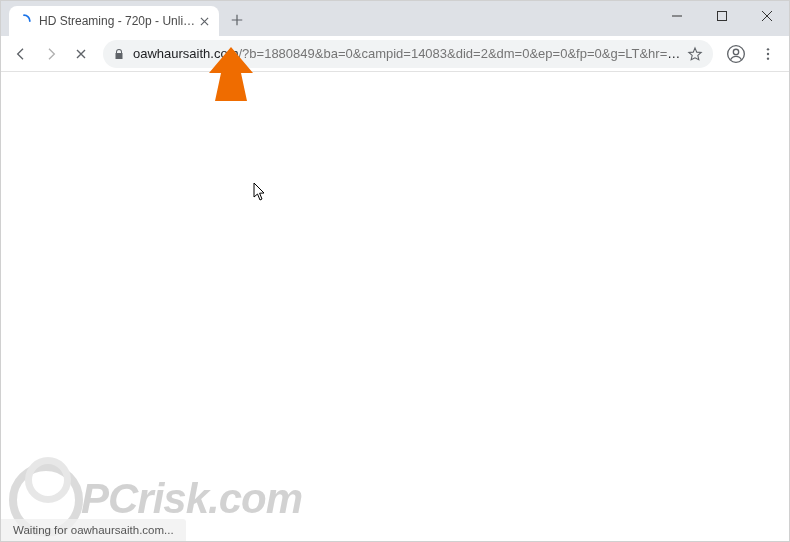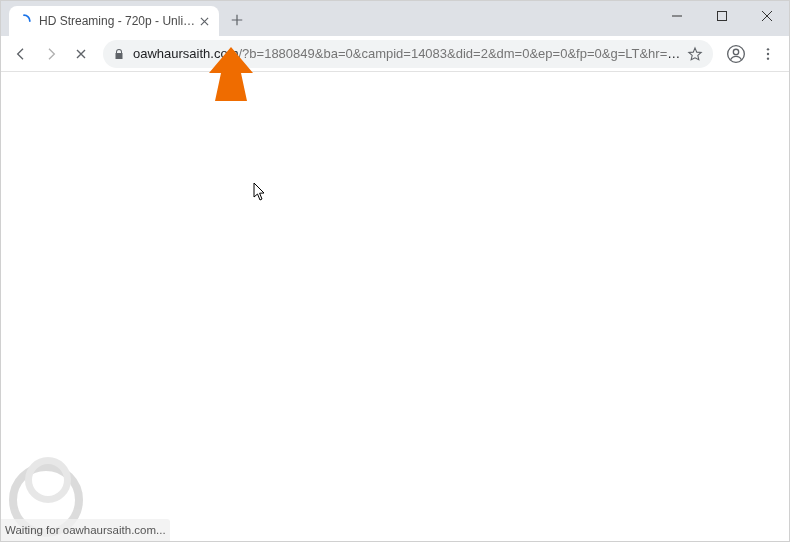--- a/index.html
+++ b/index.html
@@ -36,21 +36,21 @@
   .omnibox .star svg { width: 16px; height: 16px; display: block; }
   
   .avatar-btn, .menu-btn { width: 30px; height: 30px; display: flex; align-items: center; justify-content: center; color: #5f6368; cursor: pointer; }
   .avatar-btn svg { width: 20px; height: 20px; }
   .menu-btn svg { width: 16px; height: 16px; }
   
   
   .content { width: 100%; height: calc(542px - 35px - 36px - 22px); background: #fff; position: relative; }
   
   
-  .status-bar { position: absolute; left: 0; bottom: 0; height: 22px; padding: 0 4px; font-size: 11.5px; color: #555; background: #f0f0f0cc; display: flex; align-items: center; border-top-right-radius: 3px; }
+  .status-bar { position: absolute; left: 0; bottom: 0; height: 22px; padding: 0 12px; font-size: 11.5px; color: #555; background: #f0f0f0cc; display: flex; align-items: center; border-top-right-radius: 3px; }
   
   
   .cursor { position: absolute; left: 252px; top: 182px; pointer-events: none; }
   .cursor svg { width: 14px; height: 18px; }
   
   
   .arrow-annot { position: absolute; left: 200px; top: 46px; pointer-events: none; }
   .arrow-annot svg { width: 60px; height: 60px; }
   
   
@@ -164,19 +164,20 @@
     <svg viewBox="0 0 12 18">
         <path fill="#fff" stroke="#000" stroke-width="1" d="M0 0 L0 14 L3.5 11 L6 17 L8 16 L5.6 10.2 L10 10 Z"></path>
       </svg>
   </div>
 
   <div class="watermark">
     <div class="wm-logo">
       <div class="wm-circle" style="width:74px;height:74px;border:8px solid #9a9a9a;left:0;top:4px;"></div>
       <div class="wm-circle" style="width:46px;height:46px;border:7px solid #bcbcbc;left:16px;top:-2px;"></div>
     </div>
+    <div class="watermark-text">PCrisk.com</div>
   </div>
 
   <div class="status-bar">
     <span>Waiting for oawhaursaith.com...</span>
   </div>
 
 </div>
 
 </body></html>

